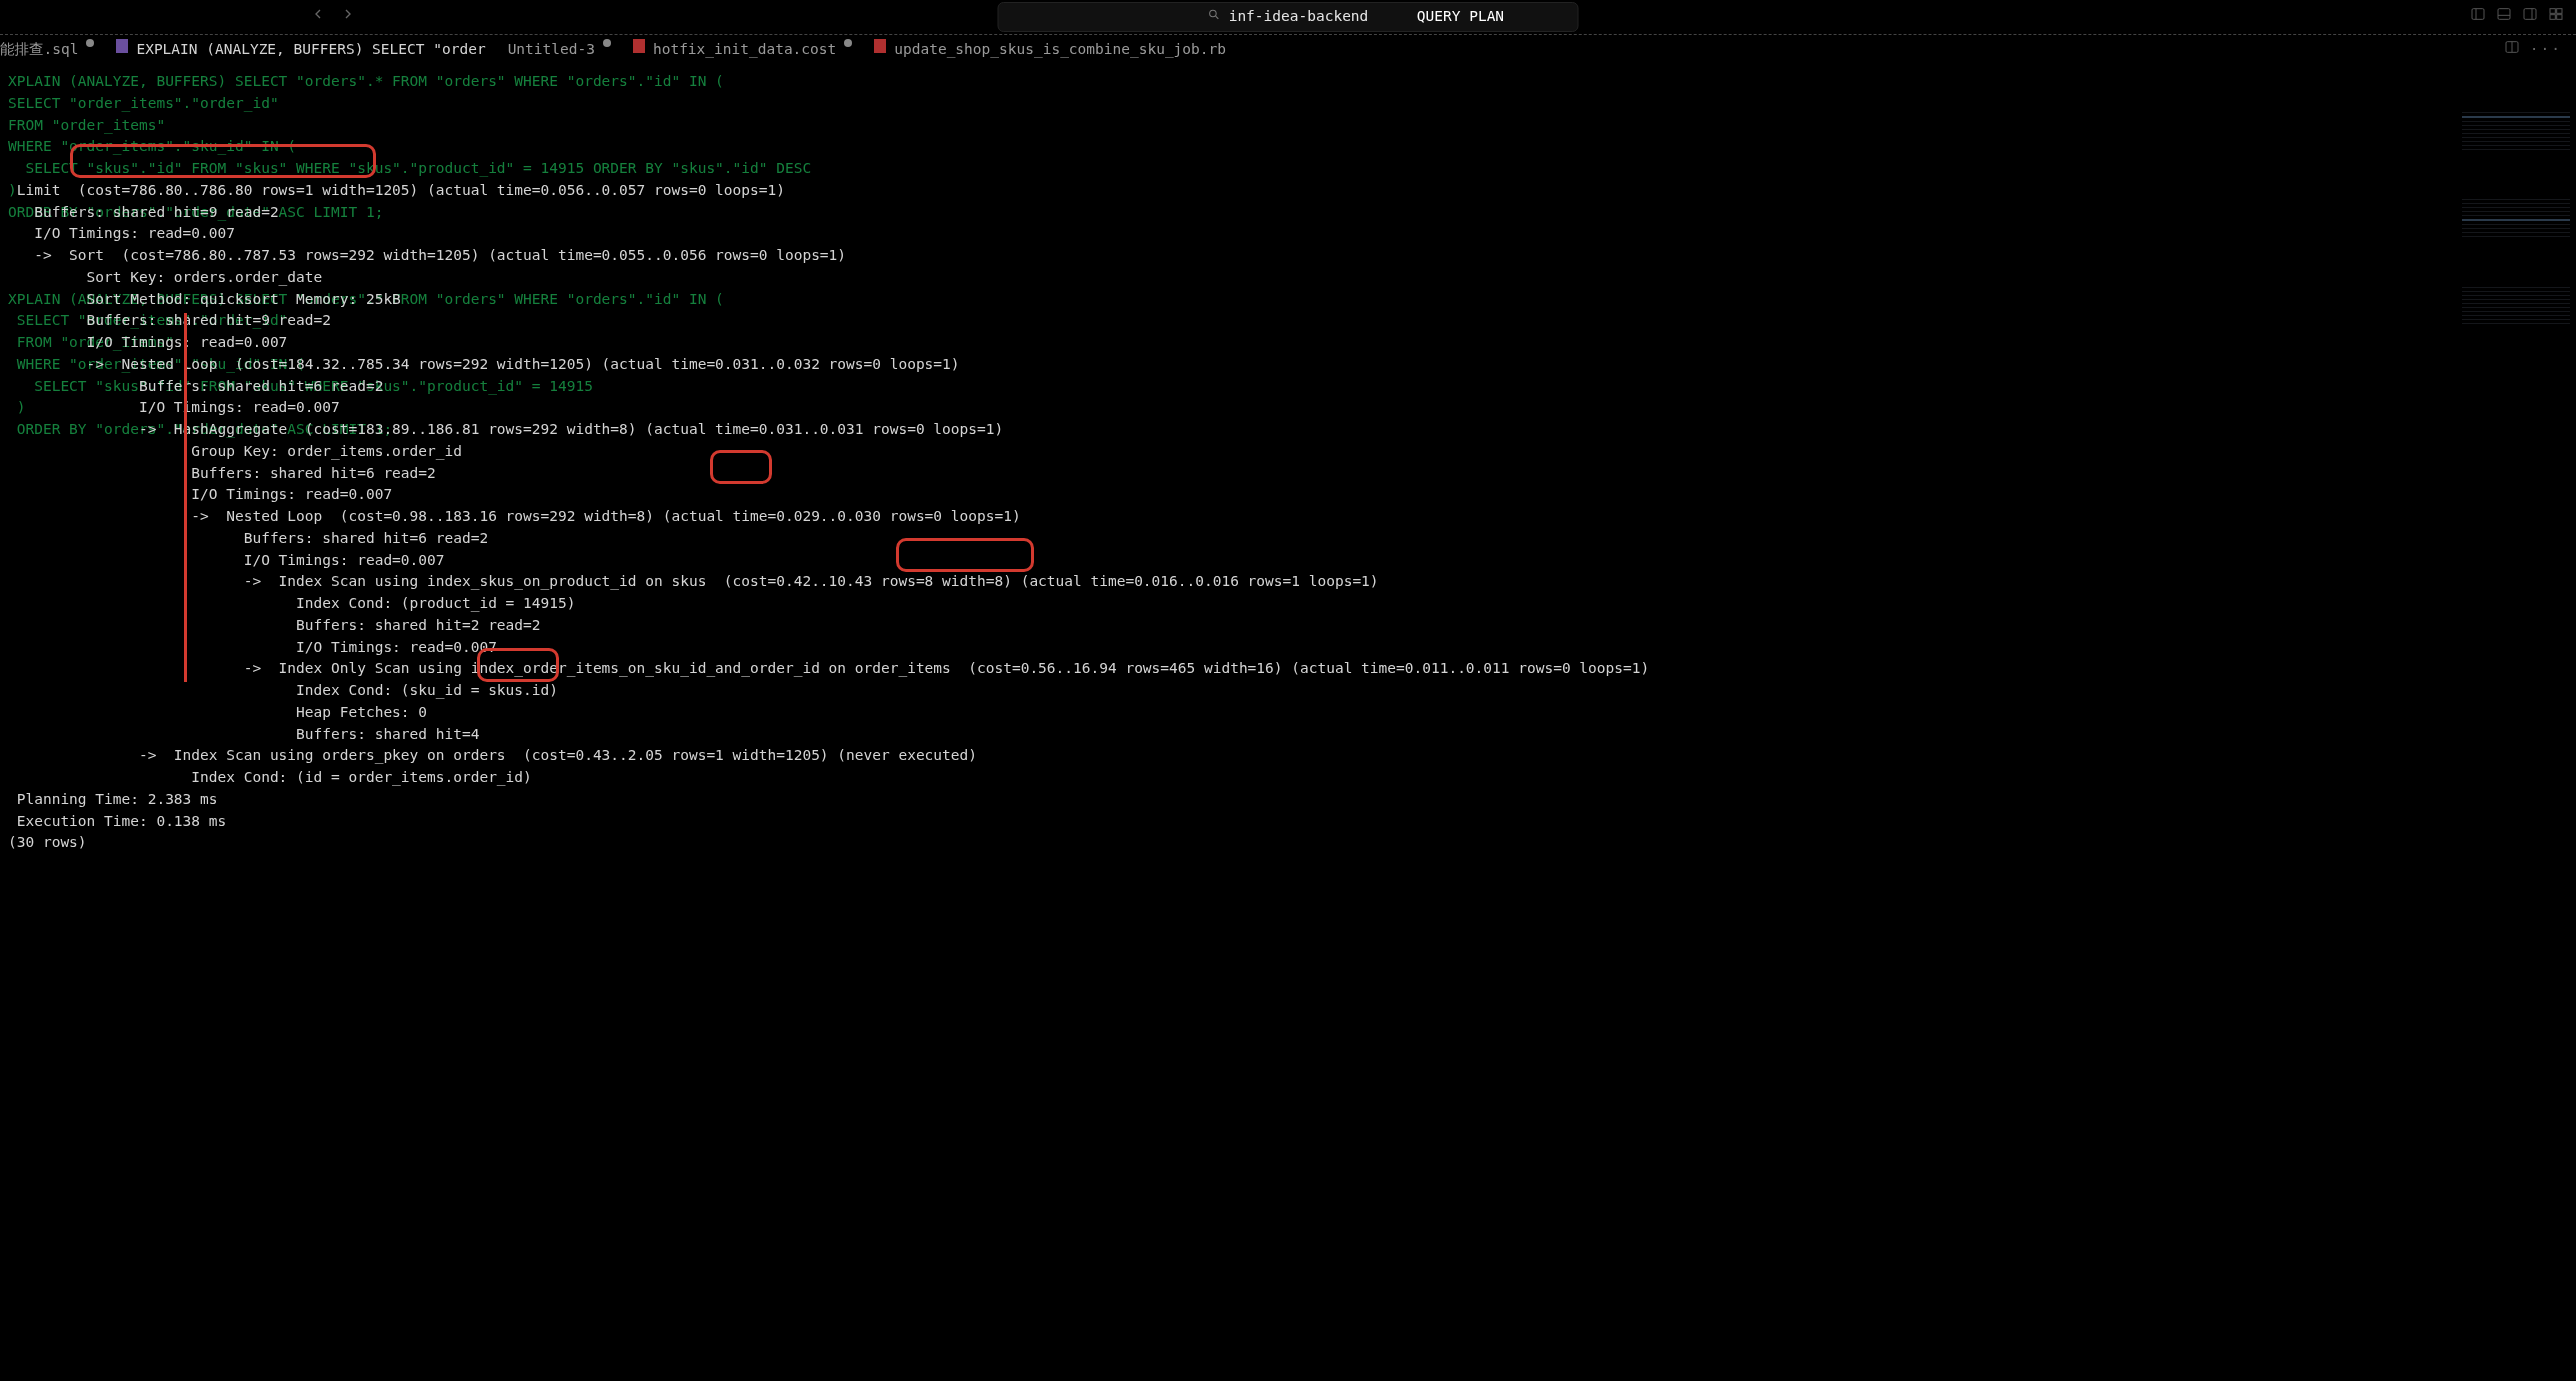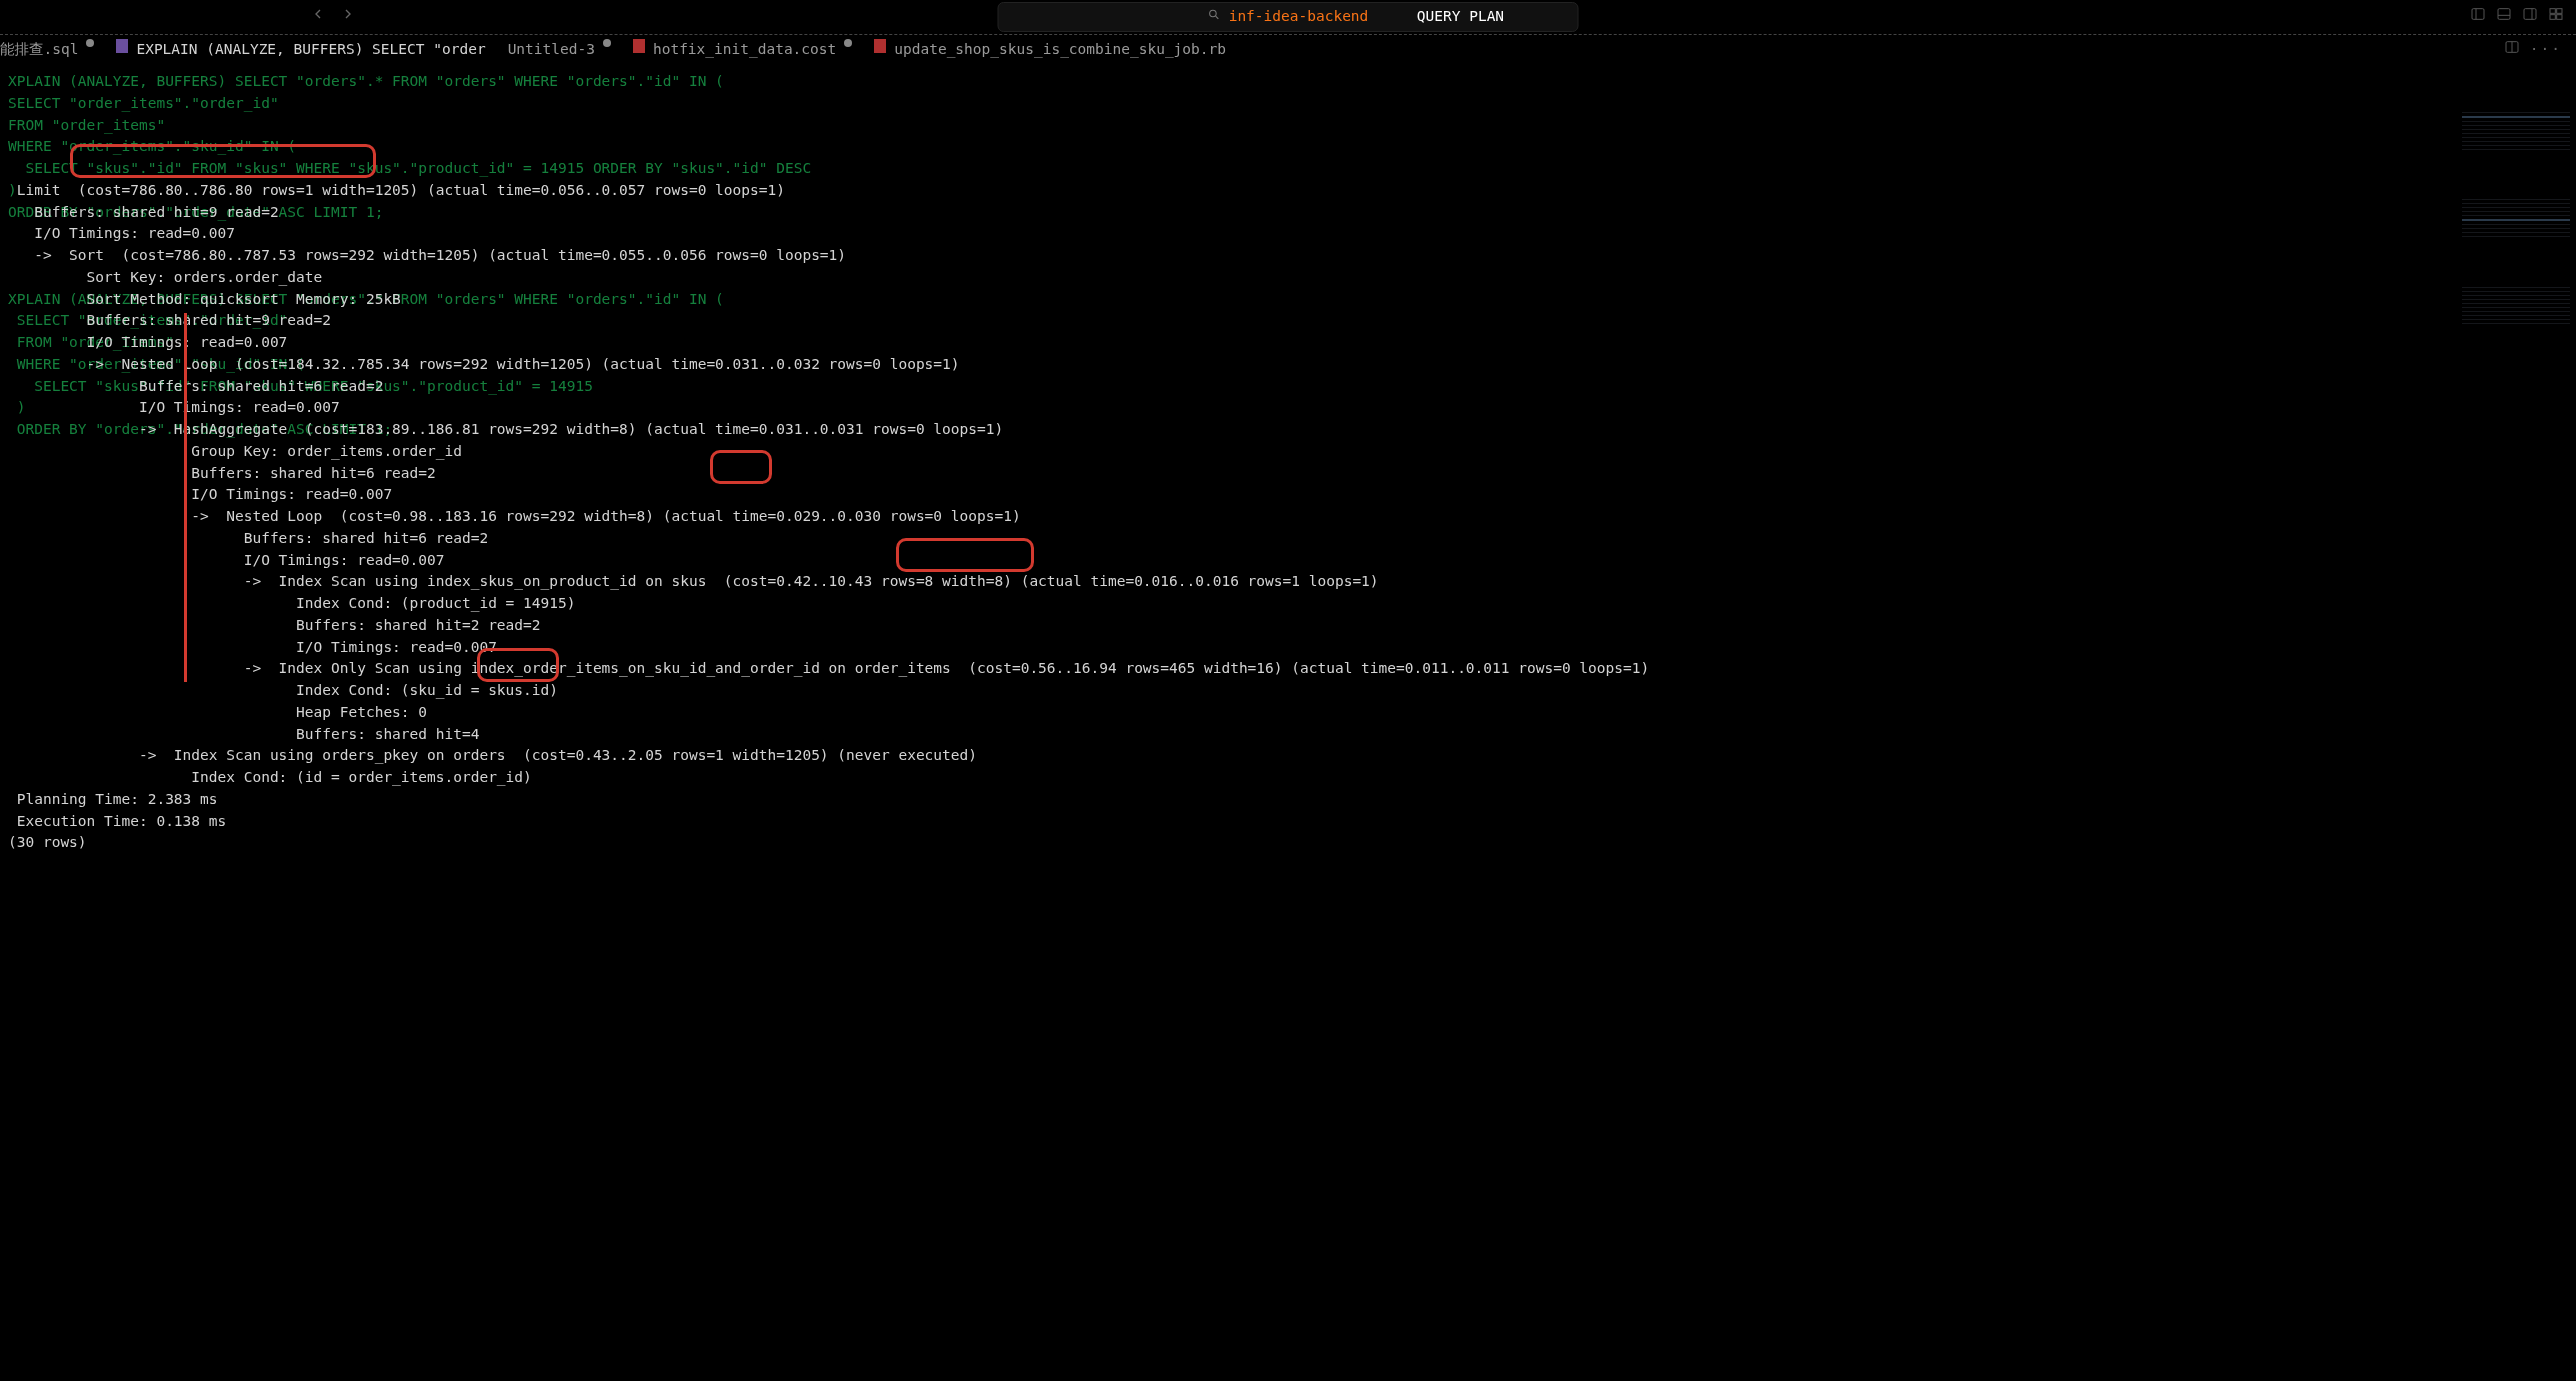--- a/index.html
+++ b/index.html
@@ -1,19 +1,19 @@
 <!DOCTYPE html>
 <html><head>
 <meta charset="utf-8">
 <style>
   html,body{margin:0;padding:0;background:#000;color:#d4d4d4;font-family:Menlo,Consolas,"DejaVu Sans Mono",monospace;font-size:14.5px;line-height:1.5;width:2576px;height:1382px;overflow:hidden}
   .titlebar{display:flex;align-items:center;height:34px;padding:0 10px;color:#888;position:relative}
   .titlebar .nav{display:flex;gap:14px;margin-left:300px}
   .titlebar .nav svg{width:16px;height:16px;stroke:#666;stroke-width:2;fill:none}
-  .titlebar .search{position:absolute;left:50%;transform:translateX(-50%);display:flex;align-items:center;gap:8px;background:#111;border:1px solid #222;border-radius:6px;padding:3px 80px;width:419px;justify-content:center;color:#f97316}
+  .titlebar .search{position:absolute;left:50%;transform:translateX(-50%);display:flex;align-items:center;gap:8px;background:#111;border:1px solid #222;border-radius:6px;padding:3px 80px;width:419px;justify-content:center;color:#e5e5e5}
   .titlebar .search svg{width:13px;height:13px;stroke:#777;stroke-width:2;fill:none}
   .titlebar .panelicons{position:absolute;right:12px;display:flex;gap:10px}
   .titlebar .panelicons svg{width:16px;height:16px;stroke:#555;stroke-width:1.5;fill:none}
   .titlebar .center-label{position:absolute;left:55%;color:#ffffff;font-weight:400}
 
   .tabbar{display:flex;align-items:center;height:30px;border-top:1px dashed #444;border-bottom:none;padding-left:0;color:#9a9a9a;gap:22px;position:relative}
   .tabbar .tab{display:flex;align-items:flex-start;gap:8px}
   .dot{width:8px;height:8px;border-radius:50%;background:#888;display:inline-block}
   .file-icon{width:12px;height:14px;display:inline-block}
   .file-icon.purple{background:#6a4f9e}

